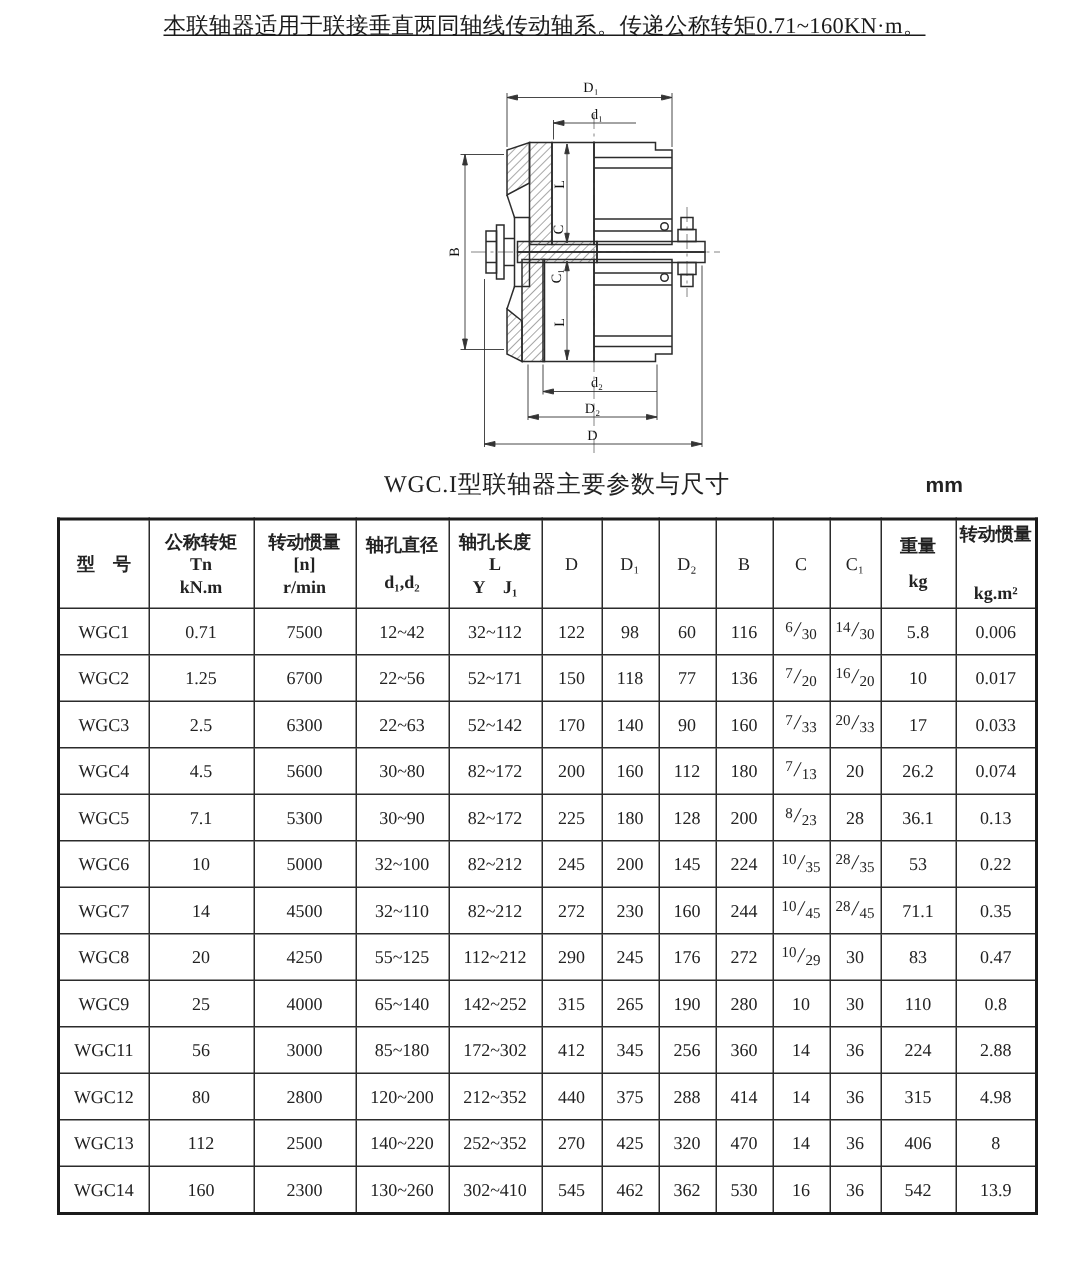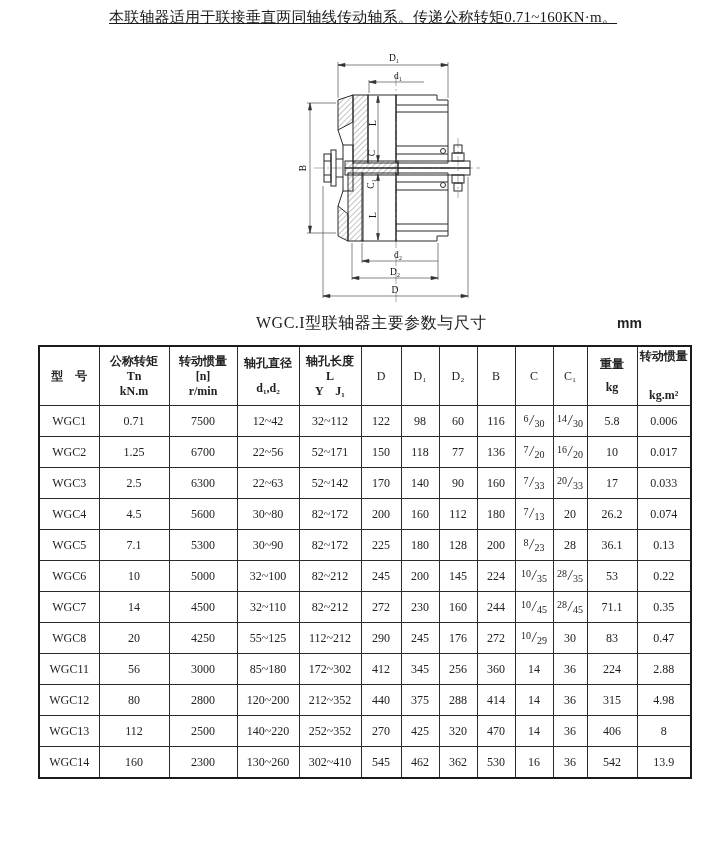--- a/index.html
+++ b/index.html
@@ -350,20 +350,35 @@
         <td>290</td>
         <td>245</td>
         <td>176</td>
         <td>272</td>
         <td><span class="frac"><span class="fn">10</span><span class="fs">/</span><span class="fd">29</span></span></td>
         <td>30</td>
         <td>83</td>
         <td>0.47</td>
       </tr>
       <tr>
+        <td>WGC9</td>
+        <td>25</td>
+        <td>4000</td>
+        <td>65~140</td>
+        <td>142~252</td>
+        <td>315</td>
+        <td>265</td>
+        <td>190</td>
+        <td>280</td>
+        <td>10</td>
+        <td>30</td>
+        <td>110</td>
+        <td>0.8</td>
+      </tr>
+      <tr>
         <td>WGC11</td>
         <td>56</td>
         <td>3000</td>
         <td>85~180</td>
         <td>172~302</td>
         <td>412</td>
         <td>345</td>
         <td>256</td>
         <td>360</td>
         <td>14</td>

